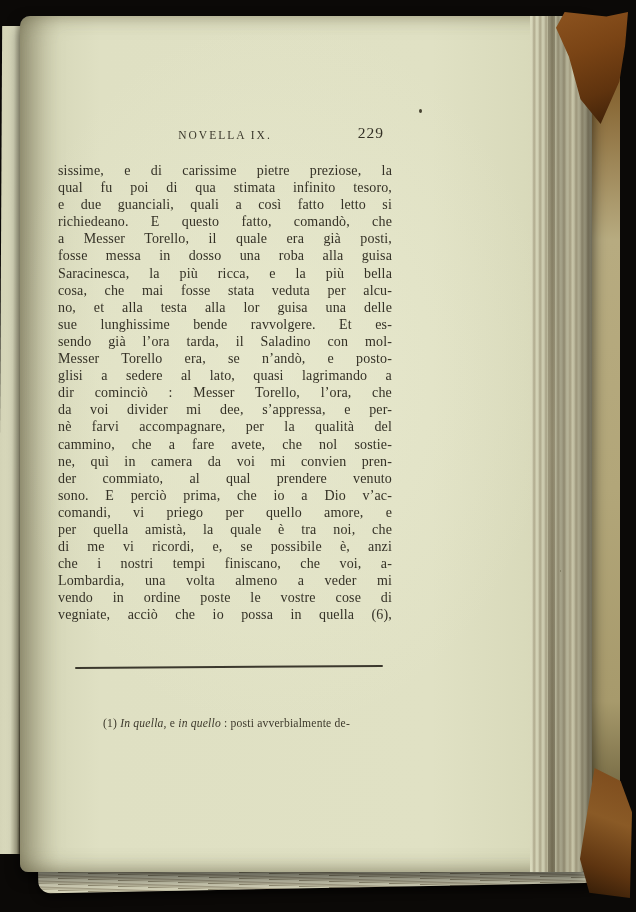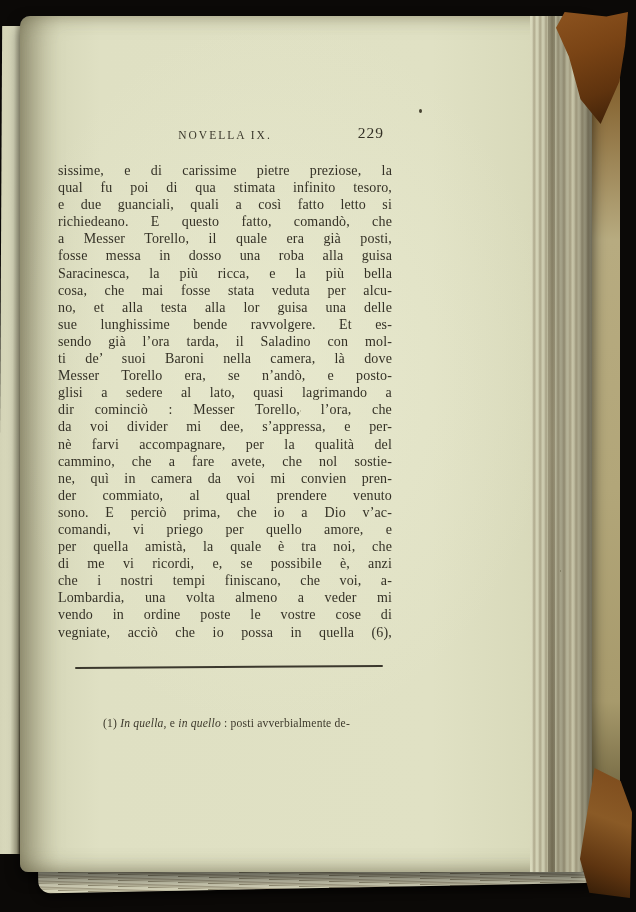--- a/index.html
+++ b/index.html
@@ -120,21 +120,20 @@
       <div class="bline">qual fu poi di qua stimata infinito tesoro,</div>
       <div class="bline">e due guanciali, quali a così fatto letto si</div>
       <div class="bline">richiedeano. E questo fatto, comandò, che</div>
       <div class="bline">a Messer Torello, il quale era già posti,</div>
       <div class="bline">fosse messa in dosso una roba alla guisa</div>
       <div class="bline">Saracinesca, la più ricca, e la più bella</div>
       <div class="bline">cosa, che mai fosse stata veduta per alcu-</div>
       <div class="bline">no, et alla testa alla lor guisa una delle</div>
       <div class="bline">sue lunghissime bende ravvolgere. Et es-</div>
       <div class="bline">sendo già l’ora tarda, il Saladino con mol-</div>
-      <div class="bline">ti de’ suoi Baroni nella camera, là dove</div>
       <div class="bline">Messer Torello era, se n’andò, e posto-</div>
       <div class="bline">glisi a sedere al lato, quasi lagrimando a</div>
       <div class="bline">dir cominciò : Messer Torello, l’ora, che</div>
       <div class="bline">da voi divider mi dee, s’appressa, e per-</div>
       <div class="bline">nè farvi accompagnare, per la qualità del</div>
       <div class="bline">cammino, che a fare avete, che nol sostie-</div>
       <div class="bline">ne, quì in camera da voi mi convien pren-</div>
       <div class="bline">der commiato, al qual prendere venuto</div>
       <div class="bline">sono. E perciò prima, che io a Dio v’ac-</div>
       <div class="bline">comandi, vi priego per quello amore, e</div>

